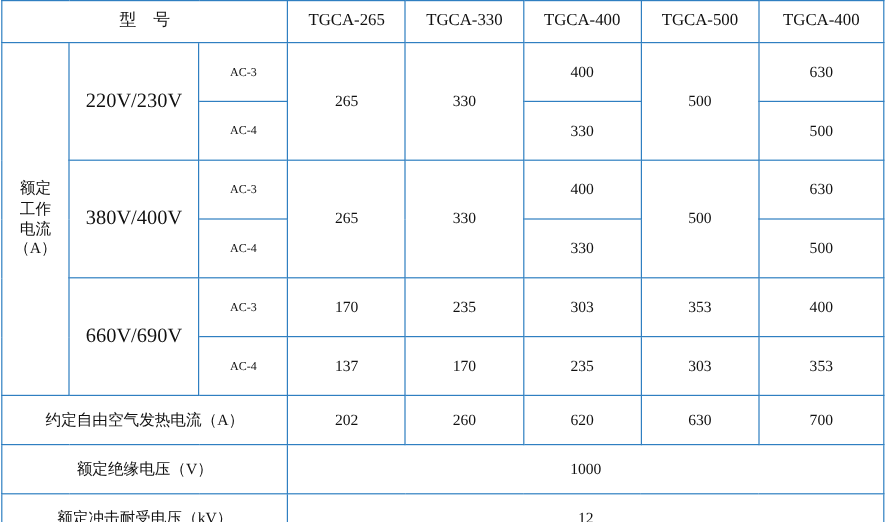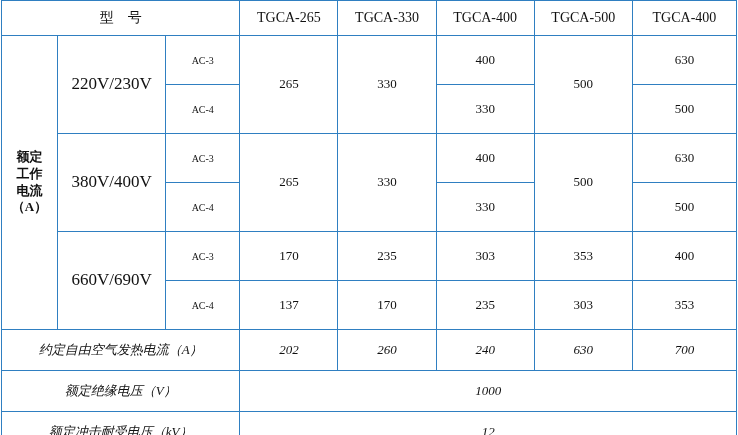--- a/index.html
+++ b/index.html
@@ -40,31 +40,29 @@
     font-size: 14px;
     height: 30px;
     border-color: #2f7fc1;
   }
   td.rowlabel {
     font-size: 17px;
   }
   td.vlabel {
     font-size: 13px;
     line-height: 1.45;
-    font-weight: bold;
   }
   td.narrow {
     font-size: 10px;
   }
   td.tall {
     height: 44px;
   }
   td.bottomrow {
     height: 36px;
-    font-style: italic;
   }
   .stack {
     display: block;
     white-space: pre-line;
   }
 </style>
 </head>
 <body>
 
 <div id="sheet">
@@ -140,21 +138,21 @@
         <td class="tall">170</td>
         <td class="tall">235</td>
         <td class="tall">303</td>
         <td class="tall">353</td>
       </tr>
 
       <tr>
         <td class="bottomrow" colspan="3">约定自由空气发热电流（A）</td>
         <td class="bottomrow">202</td>
         <td class="bottomrow">260</td>
-        <td class="bottomrow">240</td>
+        <td class="bottomrow">620</td>
         <td class="bottomrow">630</td>
         <td class="bottomrow">700</td>
       </tr>
 
       <tr>
         <td class="bottomrow" colspan="3">额定绝缘电压（V）</td>
         <td class="bottomrow" colspan="5">1000</td>
       </tr>
 
       <tr>

